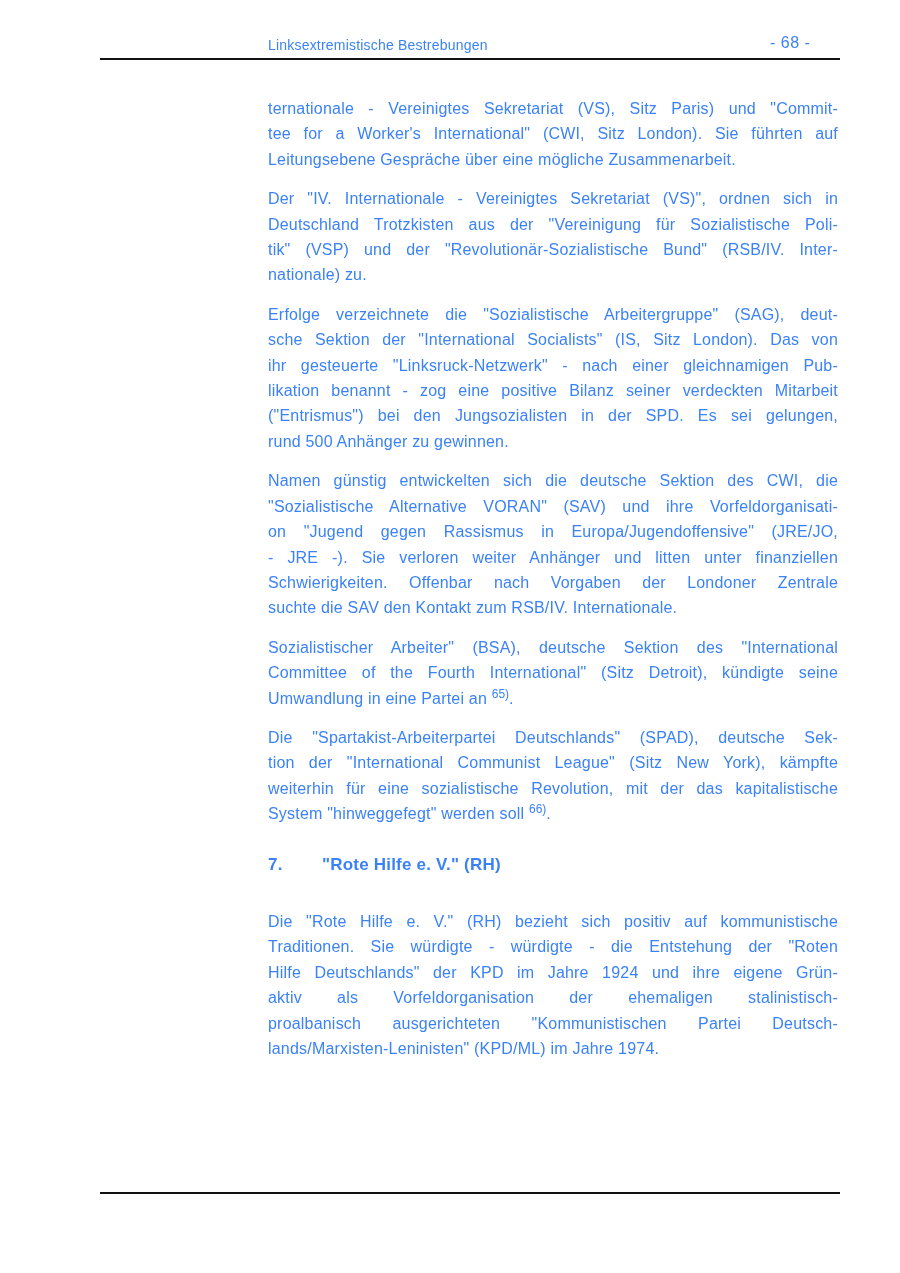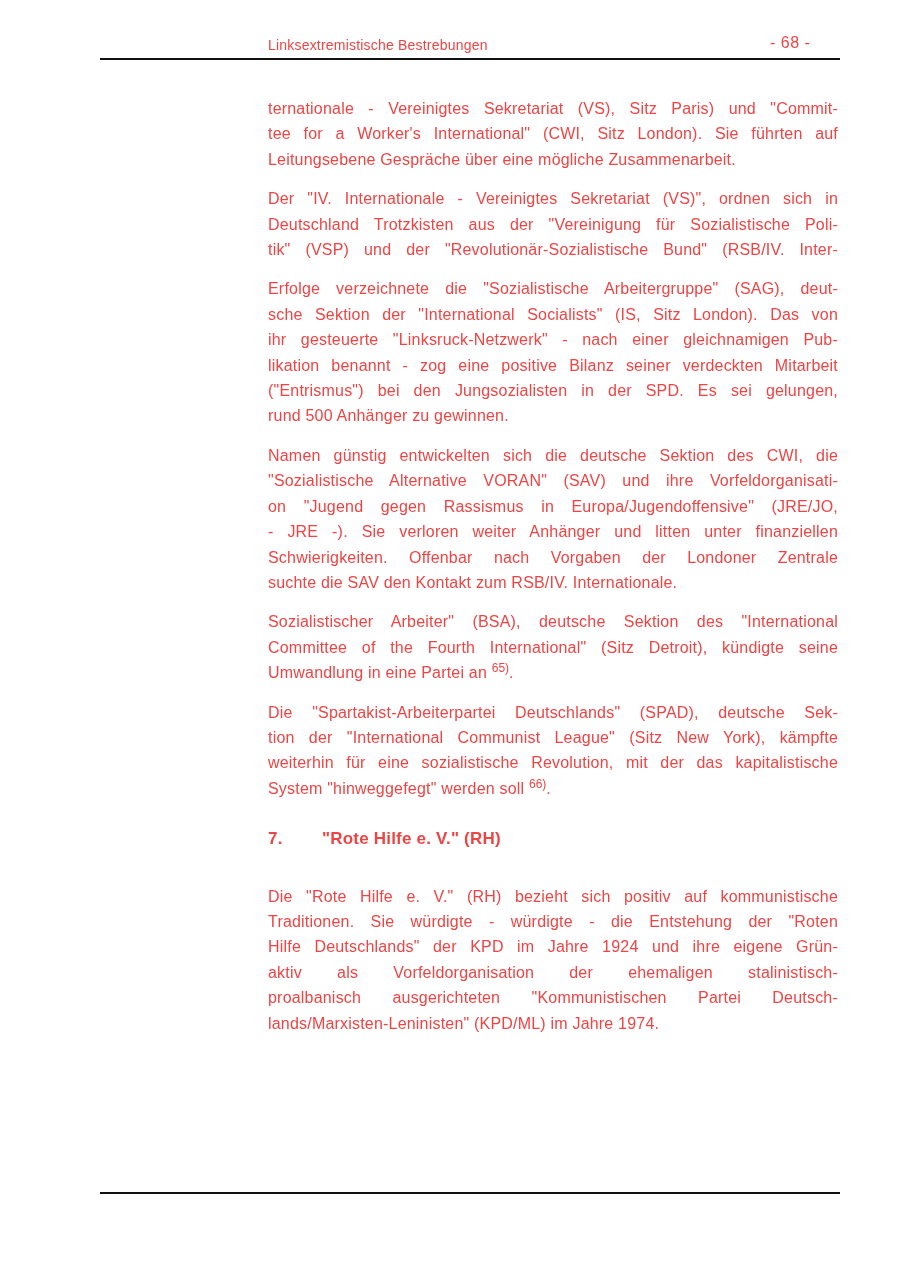--- a/index.html
+++ b/index.html
@@ -6,21 +6,21 @@
     margin: 0;
     padding: 0;
     background: #ffffff;
   }
   .page {
     position: relative;
     width: 884px;
     height: 1273px;
     background: #ffffff;
     font-family: "Liberation Sans", sans-serif;
-    color: #ef4444;
+    color: #3b82f6;
     overflow: hidden;
   }
   .running-title {
     position: absolute;
     left: 268px;
     top: 37px;
     font-size: 14px;
     letter-spacing: 0.2px;
     white-space: nowrap;
   }
@@ -97,20 +97,21 @@
   <div class="content" id="content">
       <div class="para">
         <div class="line">ternationale - Vereinigtes Sekretariat (VS), Sitz Paris) und "Commit-</div>
         <div class="line">tee for a Worker's International" (CWI, Sitz London). Sie führten auf</div>
         <div class="line last">Leitungsebene Gespräche über eine mögliche Zusammenarbeit.</div>
       </div>
       <div class="para">
         <div class="line">Der "IV. Internationale - Vereinigtes Sekretariat (VS)", ordnen sich in</div>
         <div class="line">Deutschland Trotzkisten aus der "Vereinigung für Sozialistische Poli-</div>
         <div class="line">tik" (VSP) und der "Revolutionär-Sozialistische Bund" (RSB/IV. Inter-</div>
+        <div class="line last">nationale) zu.</div>
       </div>
       <div class="para">
         <div class="line">Erfolge verzeichnete die "Sozialistische Arbeitergruppe" (SAG), deut-</div>
         <div class="line">sche Sektion der "International Socialists" (IS, Sitz London). Das von</div>
         <div class="line">ihr gesteuerte "Linksruck-Netzwerk" - nach einer gleichnamigen Pub-</div>
         <div class="line">likation benannt - zog eine positive Bilanz seiner verdeckten Mitarbeit</div>
         <div class="line">("Entrismus") bei den Jungsozialisten in der SPD. Es sei gelungen,</div>
         <div class="line last">rund 500 Anhänger zu gewinnen.</div>
       </div>
       <div class="para">

